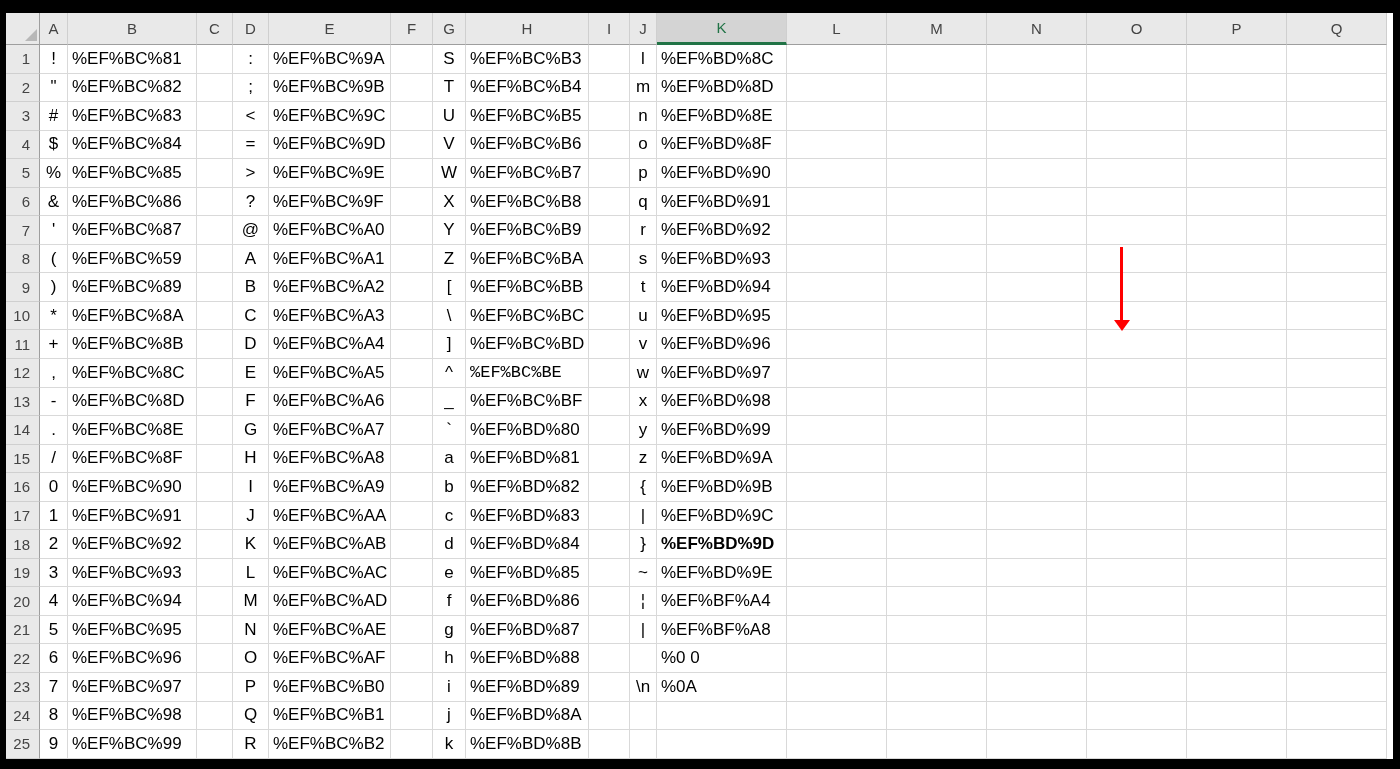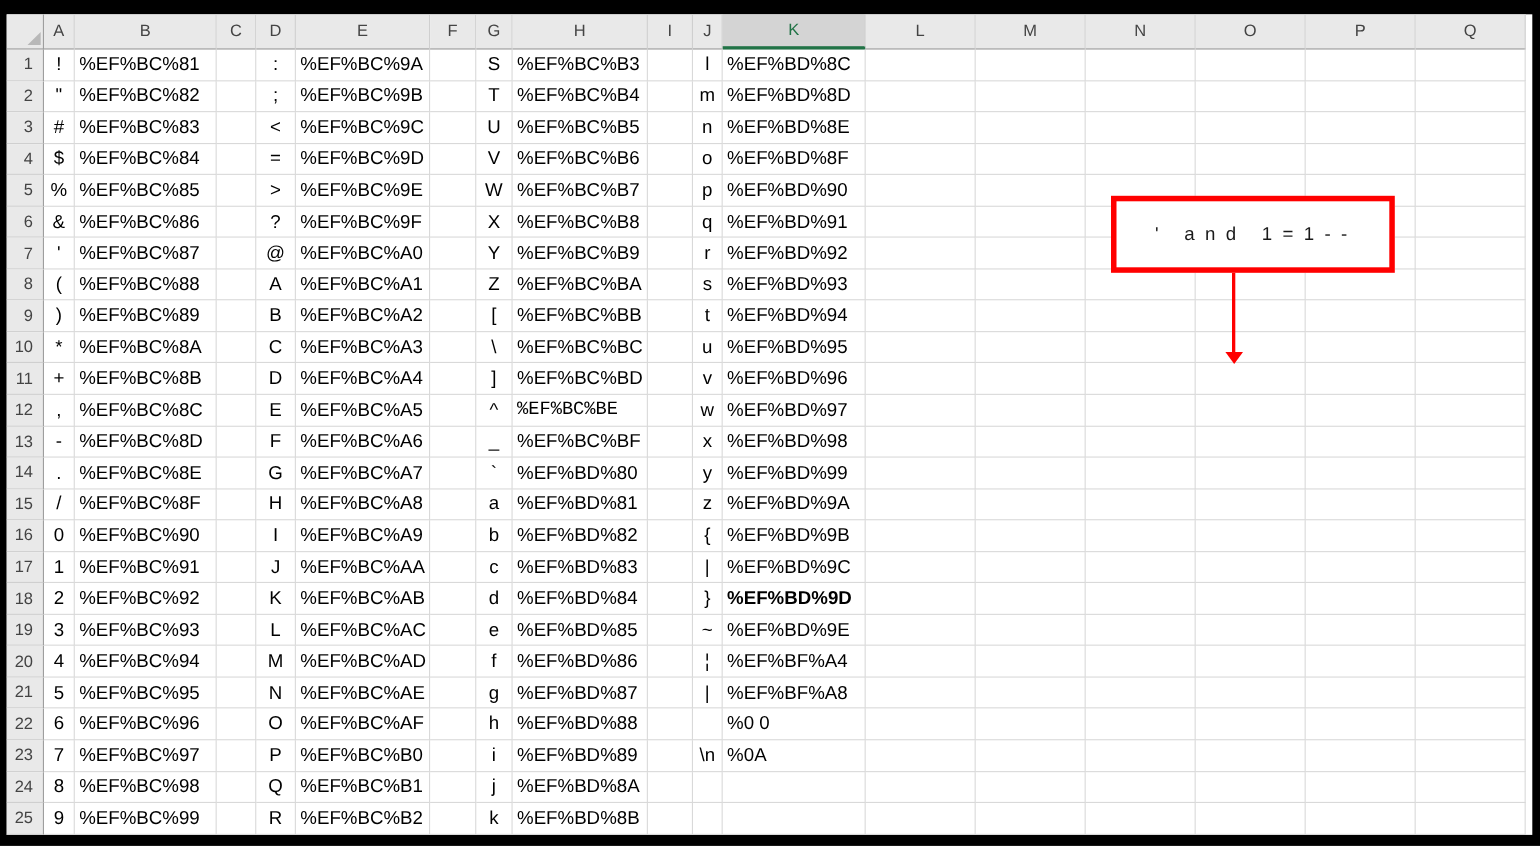--- a/index.html
+++ b/index.html
@@ -204,21 +204,21 @@
           <div class="cell" style="width: 100px;"></div>
           <div class="cell" style="width: 100px;"></div>
           <div class="cell" style="width: 100px;"></div>
           <div class="cell" style="width: 100px;"></div>
           <div class="cell" style="width: 100px;"></div>
           <div class="cell" style="width: 100px;"></div>
         </div>
         <div class="row">
           <div class="rh">8</div>
           <div class="cell char" style="width: 28px;">(</div>
-          <div class="cell code" style="width: 129px;">%EF%BC%88</div>
+          <div class="cell code" style="width: 129px;">%EF%BC%59</div>
           <div class="cell" style="width: 36px;"></div>
           <div class="cell char" style="width: 36px;">A</div>
           <div class="cell code" style="width: 122px;">%EF%BC%A1</div>
           <div class="cell" style="width: 42px;"></div>
           <div class="cell char" style="width: 33px;">Z</div>
           <div class="cell code" style="width: 123px;">%EF%BC%BA</div>
           <div class="cell" style="width: 41px;"></div>
           <div class="cell char" style="width: 27px;">s</div>
           <div class="cell code" style="width: 130px;">%EF%BD%93</div>
           <div class="cell" style="width: 100px;"></div>
@@ -564,20 +564,19 @@
           <div class="cell" style="width: 100px;"></div>
           <div class="cell" style="width: 100px;"></div>
           <div class="cell" style="width: 100px;"></div>
           <div class="cell" style="width: 100px;"></div>
           <div class="cell" style="width: 100px;"></div>
           <div class="cell" style="width: 100px;"></div>
         </div>
       </div>
 
 
-    <div class="box1">' and 1=1--</div>
 
     <div class="arrow-line"></div>
     <div class="arrow-head"></div>
 
 
   </div>
 </div>
 
 </body></html>

